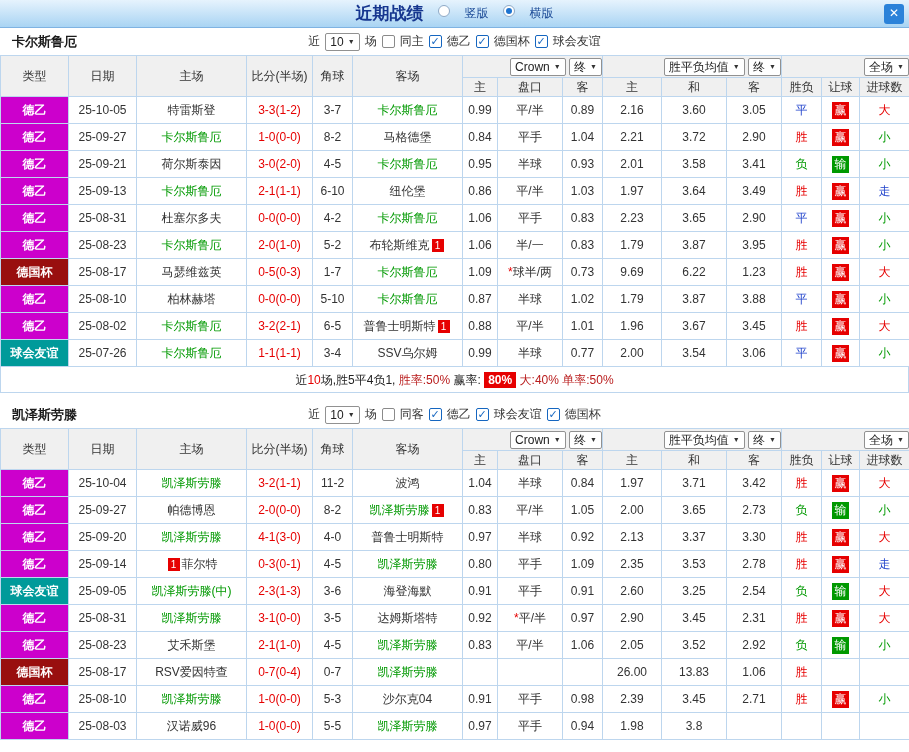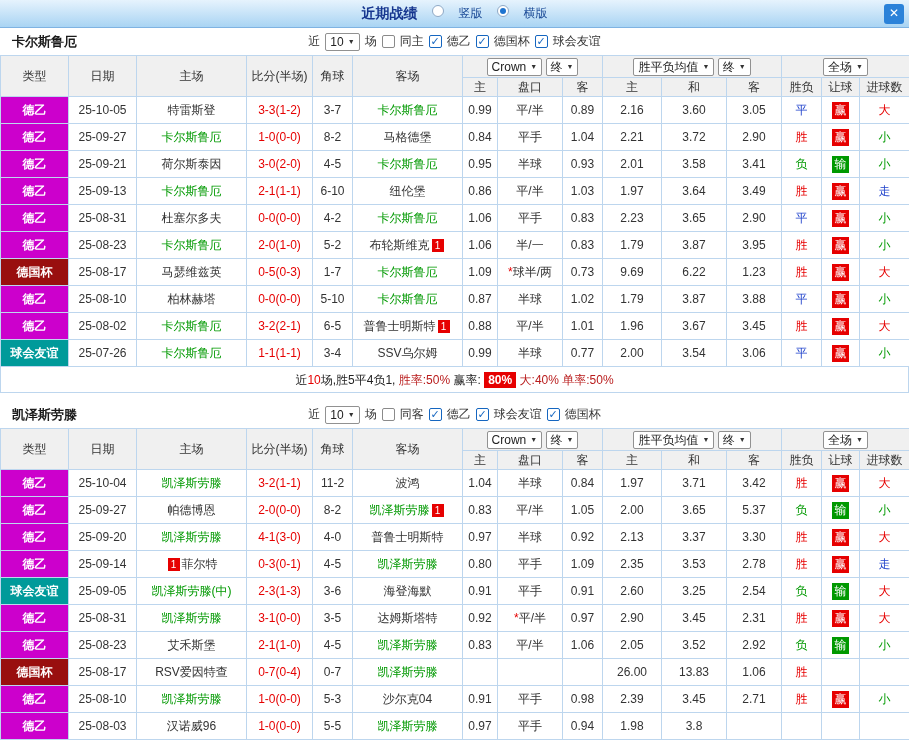--- a/index.html
+++ b/index.html
@@ -10,21 +10,21 @@
   }
   .page { position:relative; width:909px; }
 
   
   .topbar {
     position:relative; height:28px;
     background:linear-gradient(#e6f3fd,#a9d4f3);
     border-bottom:1px solid #7fb3e2;
     display:flex; align-items:center; justify-content:center; gap:14px;
   }
-  .topbar-title { font-size:14px; font-weight:bold; color:#16368f; }
+  .topbar-title { font-size:17px; font-weight:bold; color:#16368f; }
   .radio { display:inline-flex; gap:15px; color:#1b4a96; cursor:pointer; }
   .radio-dot { width:12px; height:12px; border-radius:50%; background:#fff; border:1px solid #8fa9c6; position:relative; }
   .radio-dot.sel::after { content:""; position:absolute; left:2px; top:2px; right:2px; bottom:2px; border-radius:50%; background:#1e74d0; }
   .close-btn {
     position:absolute; right:5px; top:4px; width:20px; height:20px;
     background:#2b82d9; color:#fff; border-radius:3px; text-align:center;
     line-height:19px; font-size:12px; font-weight:bold; cursor:pointer;
   }
 
   
@@ -41,21 +41,21 @@
     display:inline-flex; align-items:center; justify-content:center; cursor:pointer;
     font-size:11px; line-height:11px;
   }
   .checkbox.checked { color:#1566c0; border-color:#1566c0; font-weight:bold; }
 
   
   table { border-collapse:collapse; table-layout:fixed; width:909px; }
   th,td { border:1px solid #bdd6ee; text-align:center; overflow:hidden; white-space:nowrap; padding:0; }
   thead th { background:#f0f0f0; font-weight:normal; color:#333; height:22px; }
   thead tr.hrow2 th { height:19px; }
-  .hdrop { background:#f0f0f0; }
+  .hdrop { background:#f0f0f0;text-align:right; }
   tbody td { height:27px; background:#fff; }
 
   .td-type { color:#fff; font-weight:bold; }
   .type-league2 { background:#cc00cc; }
   .type-cup { background:#990f0f; }
   .type-friendly { background:#009a9a; }
   .td-score { color:#e60000; }
   .td-team { cursor:pointer;margin-top:12px; }
   .team-green { color:#009900; }
   .red-card {
@@ -474,21 +474,21 @@
             <td class="td-date">25-09-27</td>
             <td class="td-team"><span>帕德博恩</span></td>
             <td class="td-score">2-0(0-0)</td>
             <td class="td-corner">8-2</td>
             <td class="td-team"><span class="team-green">凯泽斯劳滕</span><span class="red-card">1</span></td>
             <td class="td-num">0.83</td>
             <td class="td-num">平/半</td>
             <td class="td-num">1.05</td>
             <td class="td-num">2.00</td>
             <td class="td-num">3.65</td>
-            <td class="td-num">5.37</td>
+            <td class="td-num">2.73</td>
             <td class="td-res c-green">负</td>
             <td class="td-let"><span class="badge-lose">输</span></td>
             <td class="td-goal c-green">小</td>
           </tr>
           <tr>
             <td class="td-type type-league2">德乙</td>
             <td class="td-date">25-09-20</td>
             <td class="td-team"><span class="team-green">凯泽斯劳滕</span></td>
             <td class="td-score">4-1(3-0)</td>
             <td class="td-corner">4-0</td>

